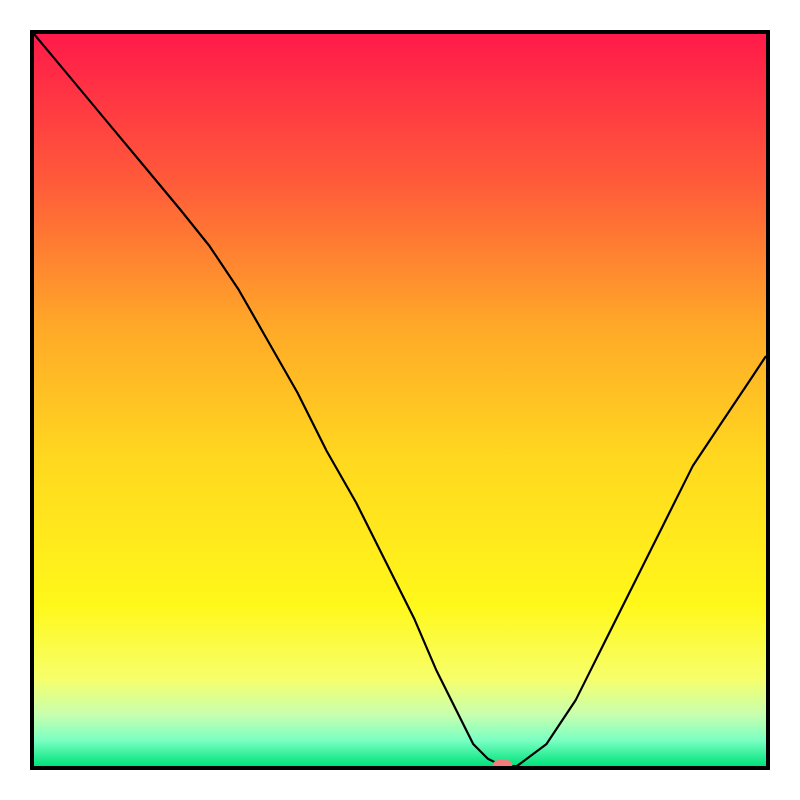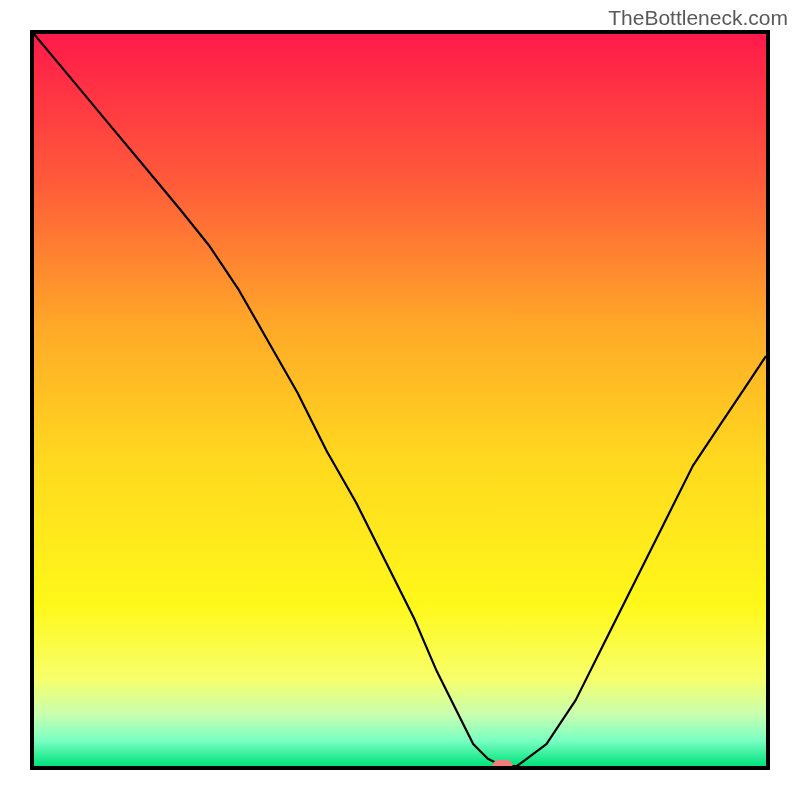--- a/index.html
+++ b/index.html
@@ -34,21 +34,20 @@
   }
   .plot svg {
     display: block;
   }
 </style>
 </head>
 <body>
 
 <div class="container">
 
-  <div class="watermark">TheBottleneck.com</div>
 
   <div class="plot">
     <svg id="chart-svg" width="740" height="740" viewBox="0 0 740 740">
         <defs>
           <linearGradient id="bg-grad" x1="0" y1="0" x2="0" y2="1">
             <stop offset="0%" stop-color="#ff1a4a"></stop>
             <stop offset="20%" stop-color="#ff5a3a"></stop>
             <stop offset="40%" stop-color="#ffa928"></stop>
             <stop offset="57.99999999999999%" stop-color="#ffd81f"></stop>
             <stop offset="78%" stop-color="#fff81a"></stop>

